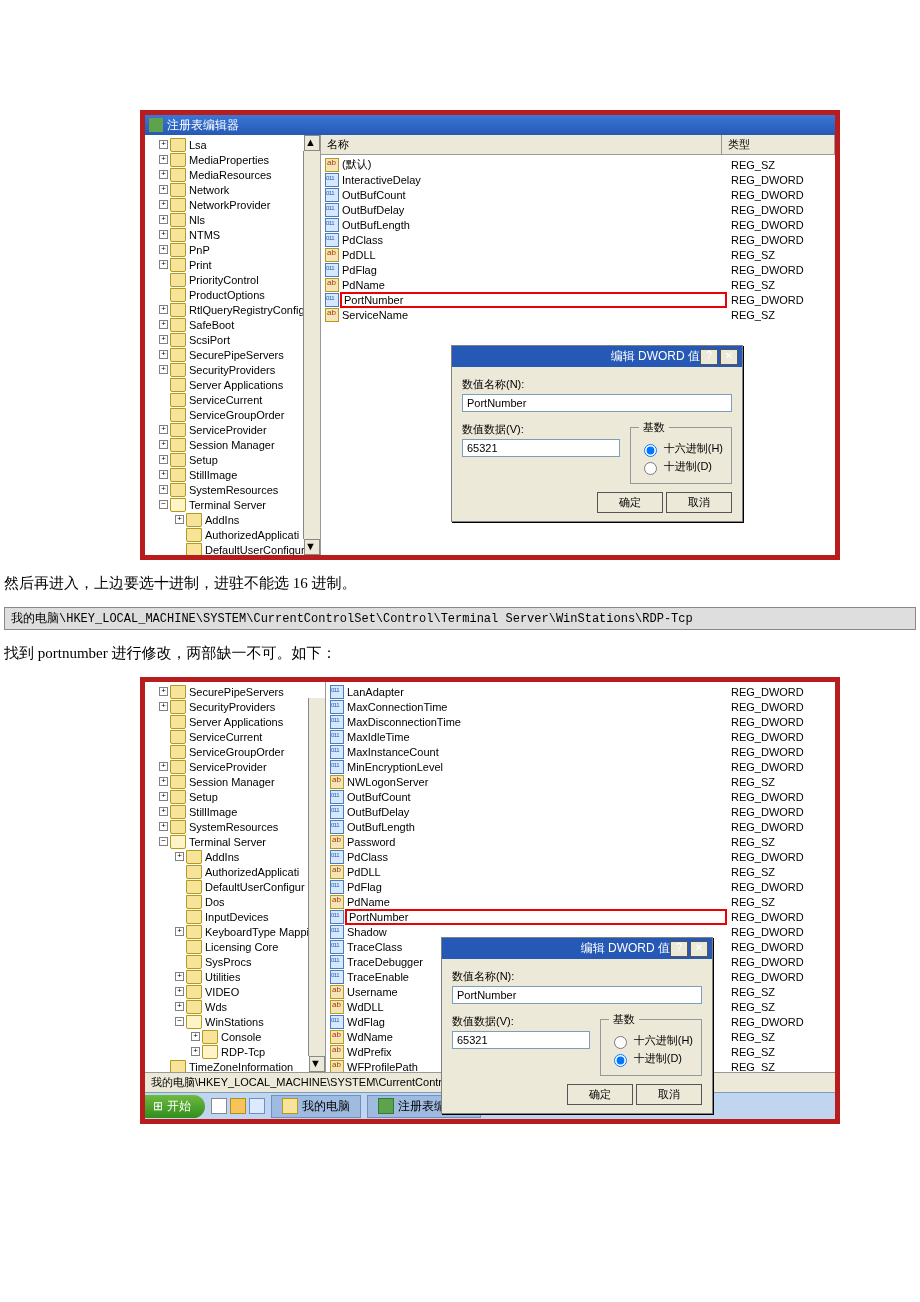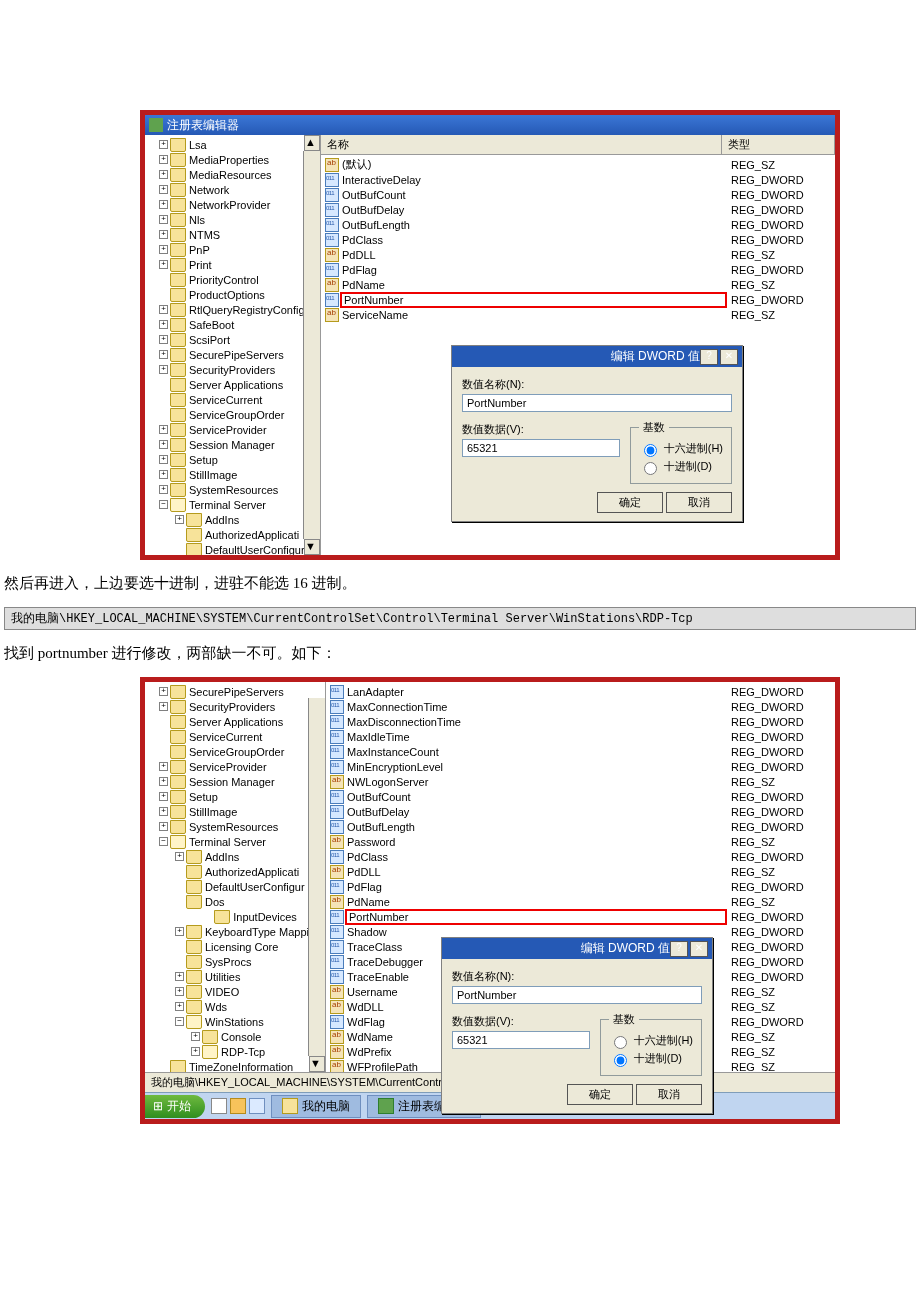--- a/index.html
+++ b/index.html
@@ -625,21 +625,21 @@
             <div class="node" style="padding-left: 16px;">
               <span style="display:inline-block;width:11px"></span>
               <span class="folder"></span>
               <span>DefaultUserConfigur</span>
             </div>
             <div class="node" style="padding-left: 16px;">
               <span style="display:inline-block;width:11px"></span>
               <span class="folder"></span>
               <span>Dos</span>
             </div>
-            <div class="node" style="padding-left: 16px; justify-content: center;">
+            <div class="node" style="padding-left: 16px;">
               <span style="display:inline-block;width:11px"></span>
               <span class="folder"></span>
               <span>InputDevices</span>
             </div>
             <div class="node" style="padding-left: 16px;">
               <span class="plus"></span>
               <span class="folder"></span>
               <span>KeyboardType Mappin</span>
             </div>
             <div class="node" style="padding-left: 16px;">

